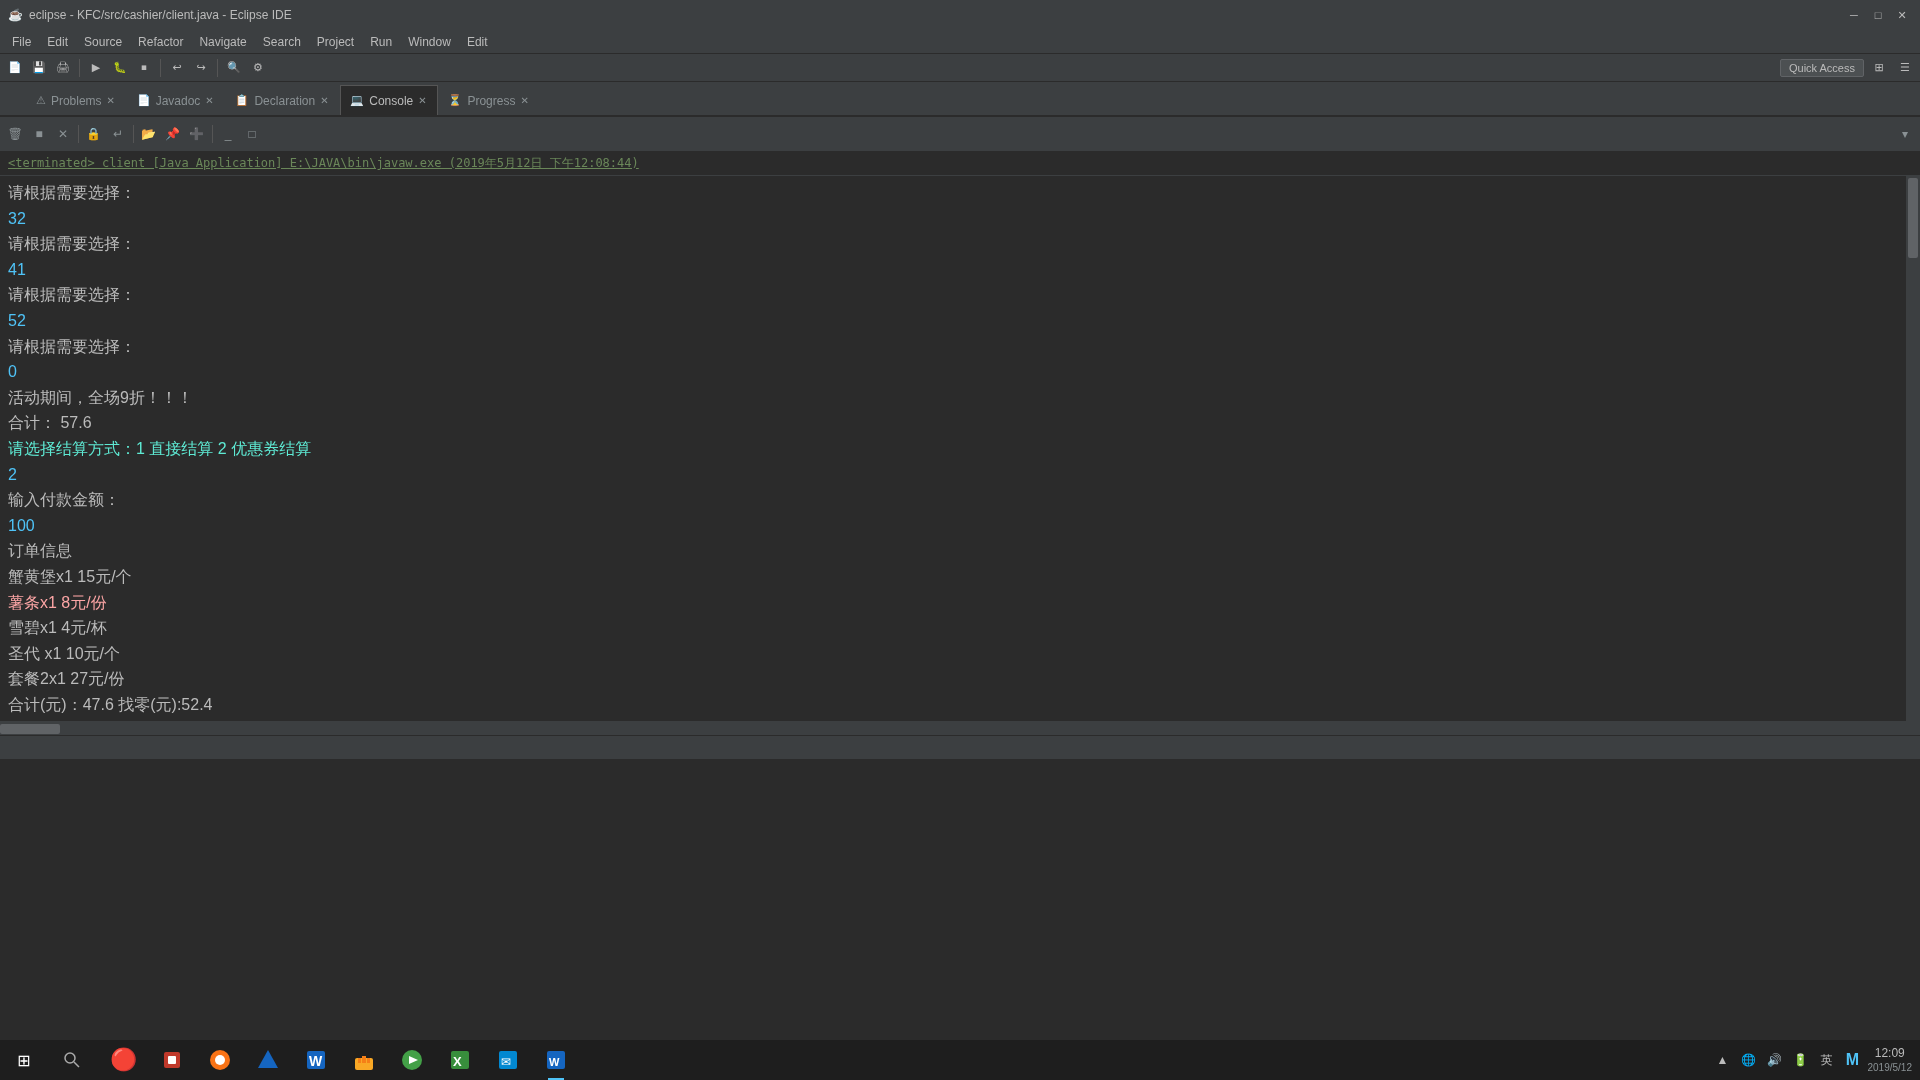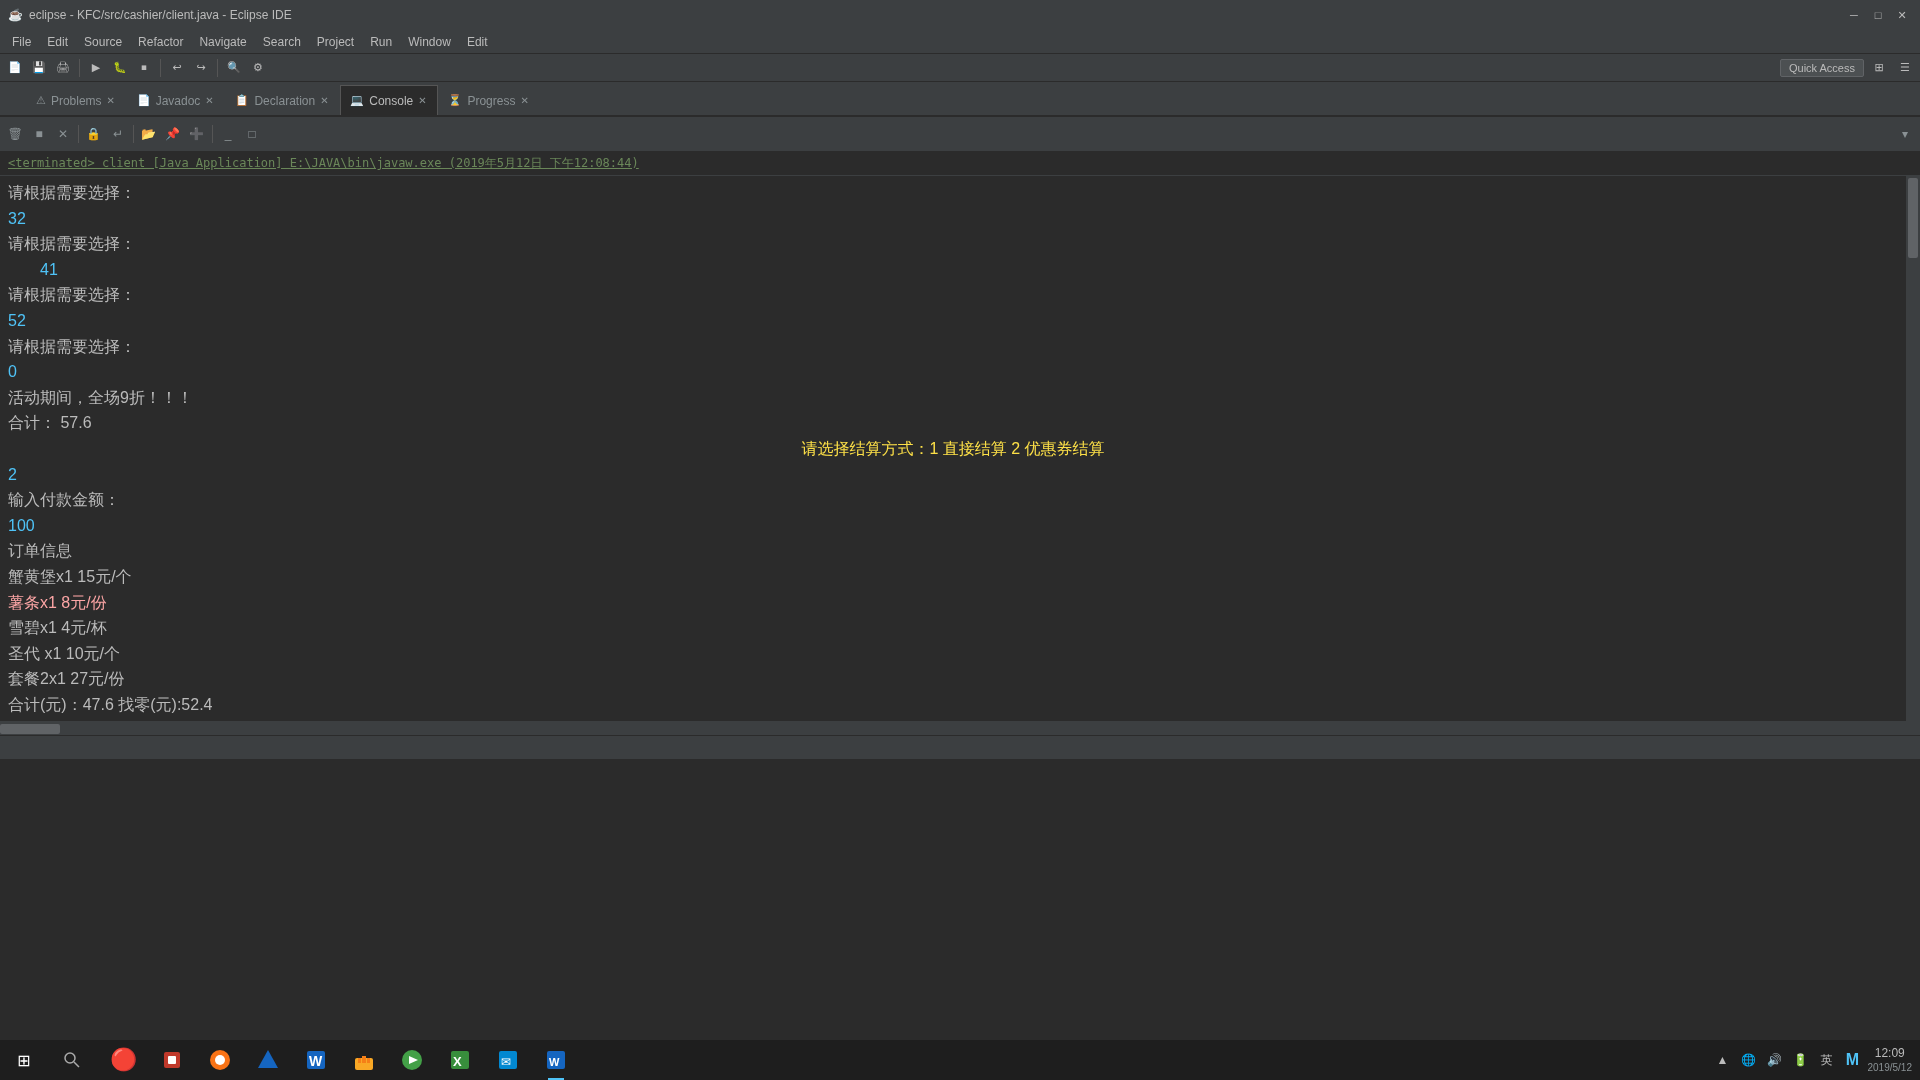--- a/index.html
+++ b/index.html
@@ -423,28 +423,28 @@
   <div class="console-btn">▾</div>
 </div>
 
 <div class="console-area">
   <div class="console-header">&lt;terminated&gt; client [Java Application] E:\JAVA\bin\javaw.exe (2019年5月12日 下午12:08:44)</div>
   <div class="console-with-scroll">
     <div class="console-content" id="console-output">
     <div style="color: rgb(187, 187, 187);">请根据需要选择：</div>
         <div style="color: rgb(79, 195, 247);">32</div>
         <div style="color: rgb(187, 187, 187);">请根据需要选择：</div>
-        <div style="color: rgb(79, 195, 247); margin-left: 32px;">41</div>
+        <div style="color: rgb(79, 195, 247);">41</div>
         <div style="color: rgb(187, 187, 187);">请根据需要选择：</div>
         <div style="color: rgb(79, 195, 247);">52</div>
         <div style="color: rgb(187, 187, 187);">请根据需要选择：</div>
         <div style="color: rgb(79, 195, 247);">0</div>
         <div style="color: rgb(187, 187, 187);">活动期间，全场9折！！！</div>
         <div style="color: rgb(187, 187, 187);">合计：    57.6</div>
-        <div style="color: #fde047; text-align: center;">请选择结算方式：1  直接结算  2  优惠券结算</div>
+        <div style="color: #5eead4;">请选择结算方式：1  直接结算  2  优惠券结算</div>
         <div style="color: rgb(79, 195, 247);">2</div>
         <div style="color: rgb(187, 187, 187);">输入付款金额：</div>
         <div style="color: rgb(79, 195, 247);">100</div>
         <div style="color: rgb(187, 187, 187);">订单信息</div>
         <div style="color: rgb(187, 187, 187);">蟹黄堡x1        15元/个</div>
         <div style="color: #fca5a5;">薯条x1        8元/份</div>
         <div style="color: rgb(187, 187, 187);">雪碧x1        4元/杯</div>
         <div style="color: rgb(187, 187, 187);">圣代 x1        10元/个</div>
         <div style="color: rgb(187, 187, 187);">套餐2x1        27元/份</div>
         <div style="color: rgb(187, 187, 187);">合计(元)：47.6   找零(元):52.4</div>

